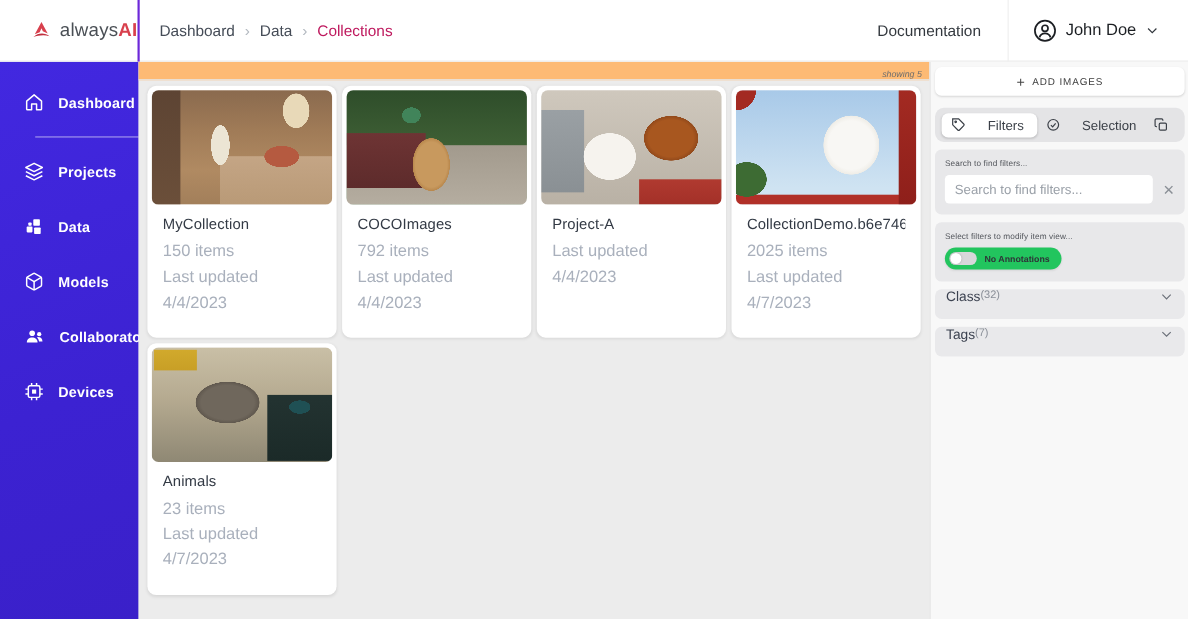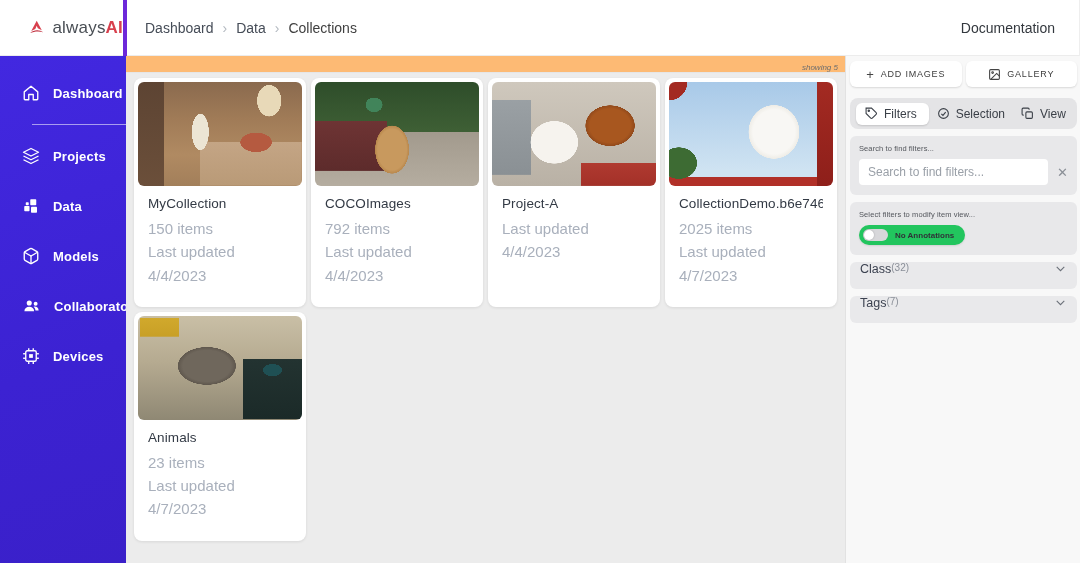--- a/index.html
+++ b/index.html
@@ -3,28 +3,28 @@
 <meta charset="utf-8">
 <style>
   * { margin:0; padding:0; box-sizing:border-box; }
   html,body { width:1080px; height:563px; overflow:hidden; background:#ececec;
               font-family:"Liberation Sans", sans-serif; }
 
   
   .header { position:absolute; top:0; left:0; width:1080px; height:56px; background:#fff;
             display:flex; align-items:center; border-bottom:1px solid #ececec; z-index:5; }
   .logo-box { width:127px; height:56px; display:flex; align-items:center; padding-left:28px;
-              border-right:4px solid #6d28d9; cursor:pointer;text-align:center; }
+              border-right:2px solid #6d28d9; cursor:pointer;text-align:center; }
   .logo-mark { width:24px; height:22px; margin-right:7px; }
   .logo-text { font-size:17px; color:#4a4f55; letter-spacing:0.2px; }
   .logo-text .ai { color:#d8404d; font-weight:bold; }
   .breadcrumb { display:flex; align-items:center; gap:9px; margin-left:18px; font-size:14px; color:#454c57; }
   .breadcrumb .sep { color:#b3b9c0; font-size:14px; }
   .breadcrumb .crumb { cursor:pointer; }
-  .breadcrumb .crumb.active { color:#404040; }
+  .breadcrumb .crumb.active { color:#be185d; }
   .header-right { margin-left:auto; display:flex; align-items:center; height:56px; }
   .doc-link { font-size:14px; color:#33383e; margin-right:24px; cursor:pointer; }
   .header-div { width:1px; height:56px; background:#eee; }
   .user-chip { display:flex; align-items:center; gap:8px; padding:0 26px 0 22px; cursor:pointer; }
   .user-chip .name { font-size:15px; color:#1c1f23; }
 
   
   .sidebar { position:absolute; top:56px; left:0; width:126px; height:507px;
              background:linear-gradient(160deg,#4228e0 0%,#3c22d2 60%,#3a20c9 100%); padding-top:12px; }
   .side-item { display:flex; align-items:center; gap:13px; height:50px; padding-left:22px;
@@ -85,21 +85,21 @@
   .panel { position:absolute; top:56px; left:845px; width:235px; height:507px;
            background:#f8f8f8; border-left:1px solid #e2e2e2; padding:5px 3px 0 4px; }
   .btn-row { display:flex; gap:4px; }
   .p-btn { flex:1; height:26px; background:#fff; border:none; border-radius:6px;
            box-shadow:0 1px 2px rgba(0,0,0,0.13); display:flex; align-items:center;
            justify-content:center; gap:6px; font-size:9px; letter-spacing:0.8px;
            color:#3c3c3c; cursor:pointer; font-family:inherit; }
   .p-btn .plus { font-size:13px; font-weight:normal; color:#444; line-height:1; }
   .tabs { margin-top:11px; background:#e4e4e6; border-radius:8px; height:31px;
           display:flex; align-items:center; justify-content:space-between; padding:0 14px 0 6px; }
-  .tab { display:flex; align-items:center; gap:6px; font-size:12px; color:#3a3f47;
+  .tab { display:flex; align-items:center; gap:20px; font-size:12px; color:#3a3f47;
          cursor:pointer; padding:4px 8px; }
   .tab.active { background:#fff; border-radius:6px; padding:4px 12px 4px 9px;
                 box-shadow:0 1px 2px rgba(0,0,0,0.14); }
   .filter-card { margin-top:7px; background:#e8e8ea; border-radius:6px; padding:8px 9px 10px; }
   .tiny-label { font-size:7.5px; color:#53565c; margin-bottom:6px; letter-spacing:0.1px; }
   .search-row { display:flex; align-items:center; }
   .search-input { flex:1; height:26px; border:none; border-radius:4px; background:#fff;
                   padding:0 9px; font-size:12px; color:#333; font-family:inherit; }
   .search-input::placeholder { color:#9aa0a8; }
   .close-x { margin-left:9px; font-size:13px; color:#8a8f96; cursor:pointer; }
@@ -130,20 +130,31 @@
   <div class="breadcrumb">
     <span class="crumb">Dashboard</span>
     <span class="sep">›</span>
     <span class="crumb">Data</span>
     <span class="sep">›</span>
     <span class="crumb active">Collections</span>
   </div>
   <div class="header-right">
     <span class="doc-link">Documentation</span>
     <div class="header-div"></div>
+    <div class="user-chip">
+      <svg width="22" height="22" viewBox="0 0 24 24" fill="none" stroke="#1c1f23" stroke-width="1.7">
+        <circle cx="12" cy="12" r="10"></circle>
+          <circle cx="12" cy="9.5" r="3"></circle>
+        <path d="M6.5 18.5 C7.5 15.5 10 14.5 12 14.5 C14 14.5 16.5 15.5 17.5 18.5"></path>
+      </svg>
+      <span class="name">John Doe</span>
+      <svg width="13" height="13" viewBox="0 0 24 24" fill="none" stroke="#33383e" stroke-width="2">
+          <polyline points="5 9 12 16 19 9"></polyline>
+        </svg>
+    </div>
   </div>
 </div>
 
 <div class="sidebar">
   <div class="side-item">
     <svg width="18" height="18" viewBox="0 0 24 24" fill="none" stroke="#fff" stroke-width="1.8" stroke-linejoin="round">
         <path d="M3 10.5 L12 3 L21 10.5 V20 a1 1 0 0 1 -1 1 H15 V14 H9 V21 H4 a1 1 0 0 1 -1 -1 Z"></path>
       </svg>
     <span class="lbl">Dashboard</span>
   </div>
@@ -251,28 +262,20 @@
 
   </div>
 </div>
 
 <div class="panel">
   <div class="btn-row">
     <button class="p-btn">
       <span class="plus">+</span>
       <span>ADD IMAGES</span>
     </button>
-    <button class="p-btn">
-      <svg width="13" height="13" viewBox="0 0 24 24" fill="none" stroke="#444" stroke-width="2">
-          <rect x="3" y="3" width="18" height="18" rx="2"></rect>
-          <circle cx="8.5" cy="8.5" r="1.5"></circle>
-          <polyline points="21 15 16 10 5 21"></polyline>
-        </svg>
-      <span>GALLERY</span>
-    </button>
   </div>
 
   <div class="tabs">
     <div class="tab active">
       <svg width="13" height="13" viewBox="0 0 24 24" fill="none" stroke="#3a3f47" stroke-width="2">
           <path d="M20.59 13.41l-7.17 7.17a2 2 0 0 1-2.83 0L2 12V2h10l8.59 8.59a2 2 0 0 1 0 2.82z"></path>
           <circle cx="7" cy="7" r="1.3"></circle>
         </svg>
       <span>Filters</span>
     </div>

